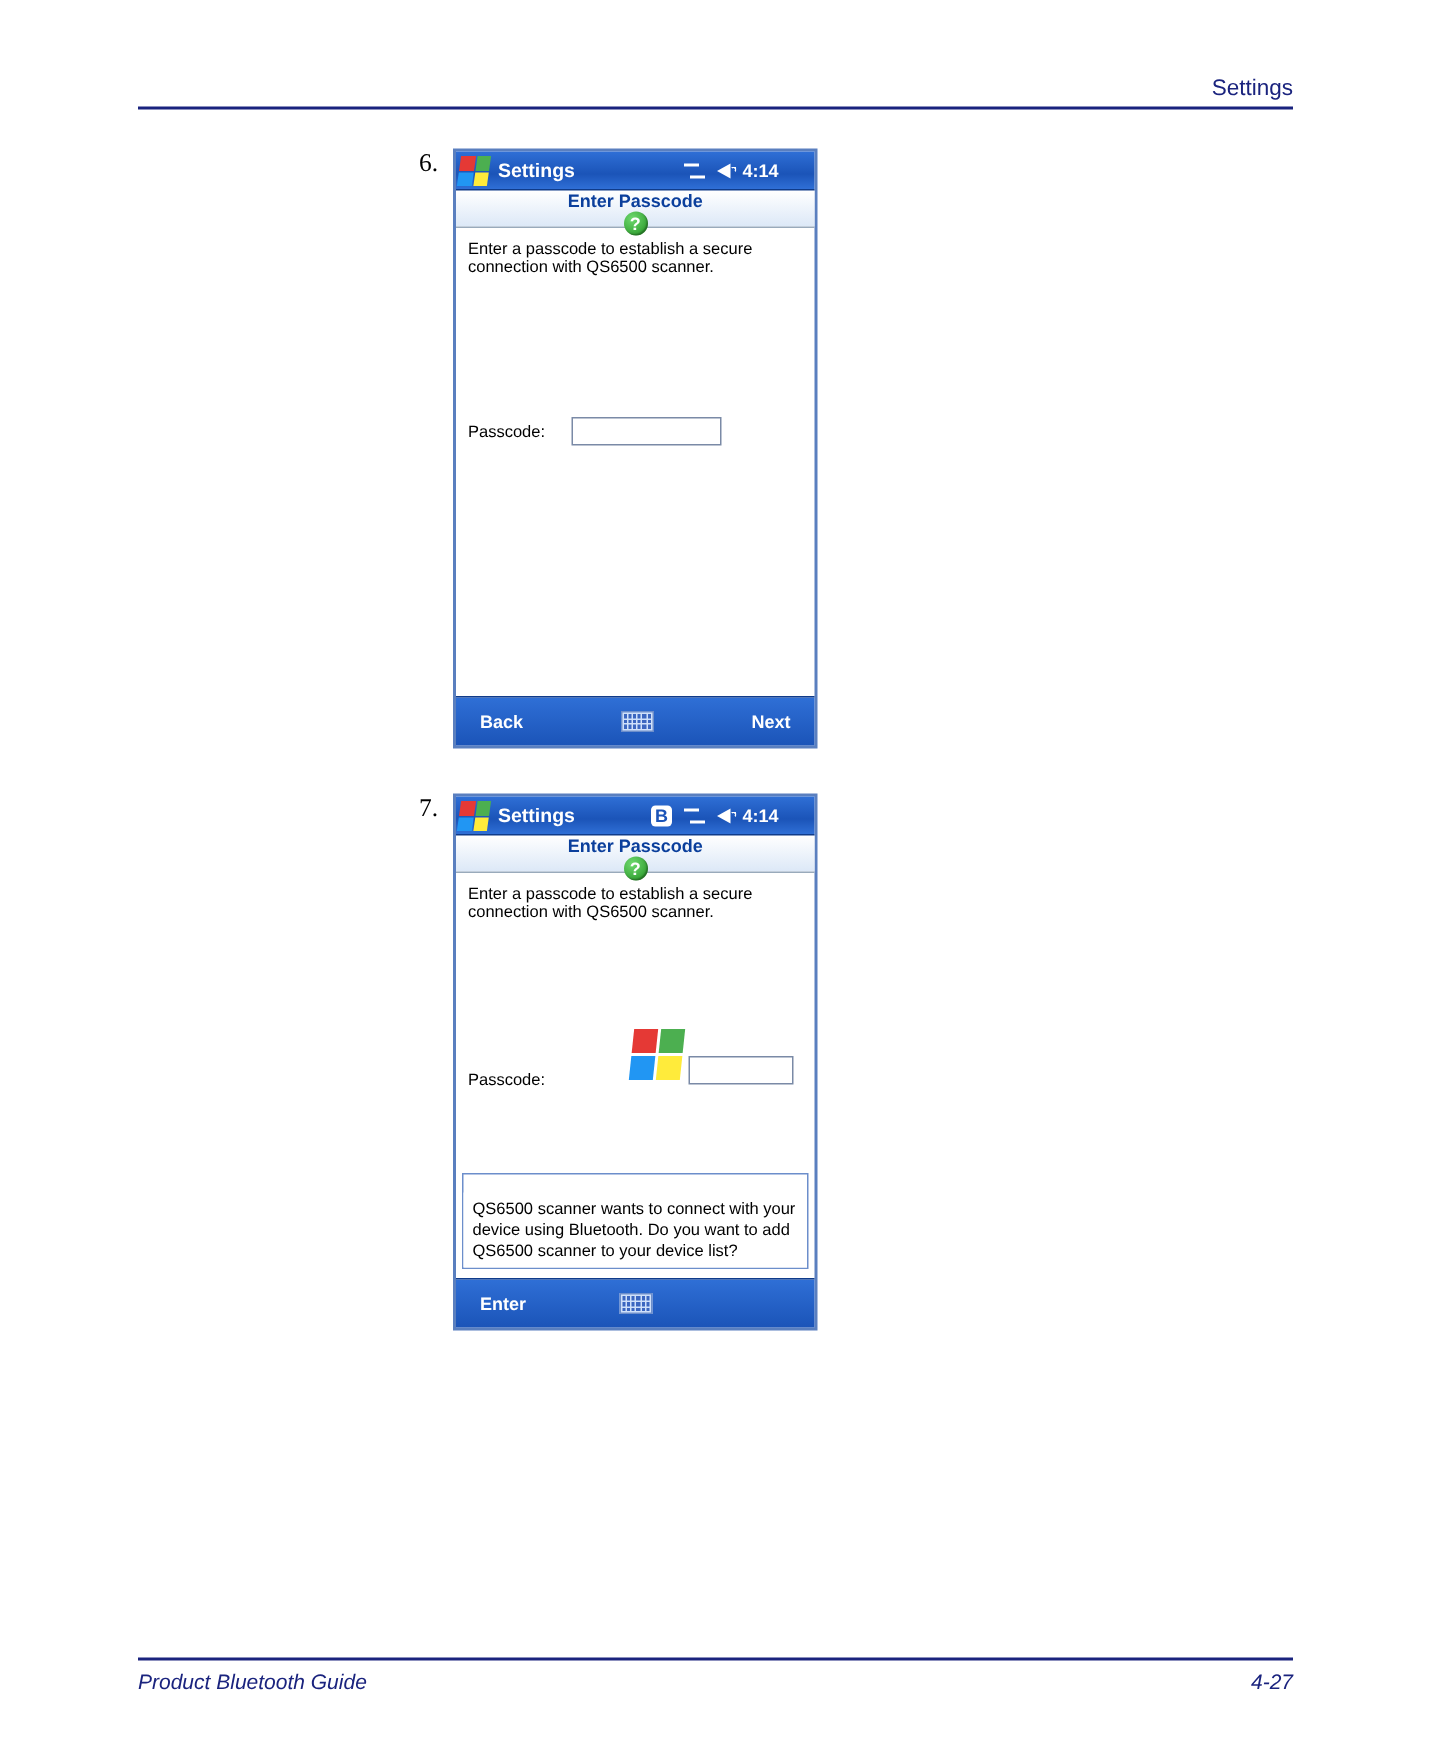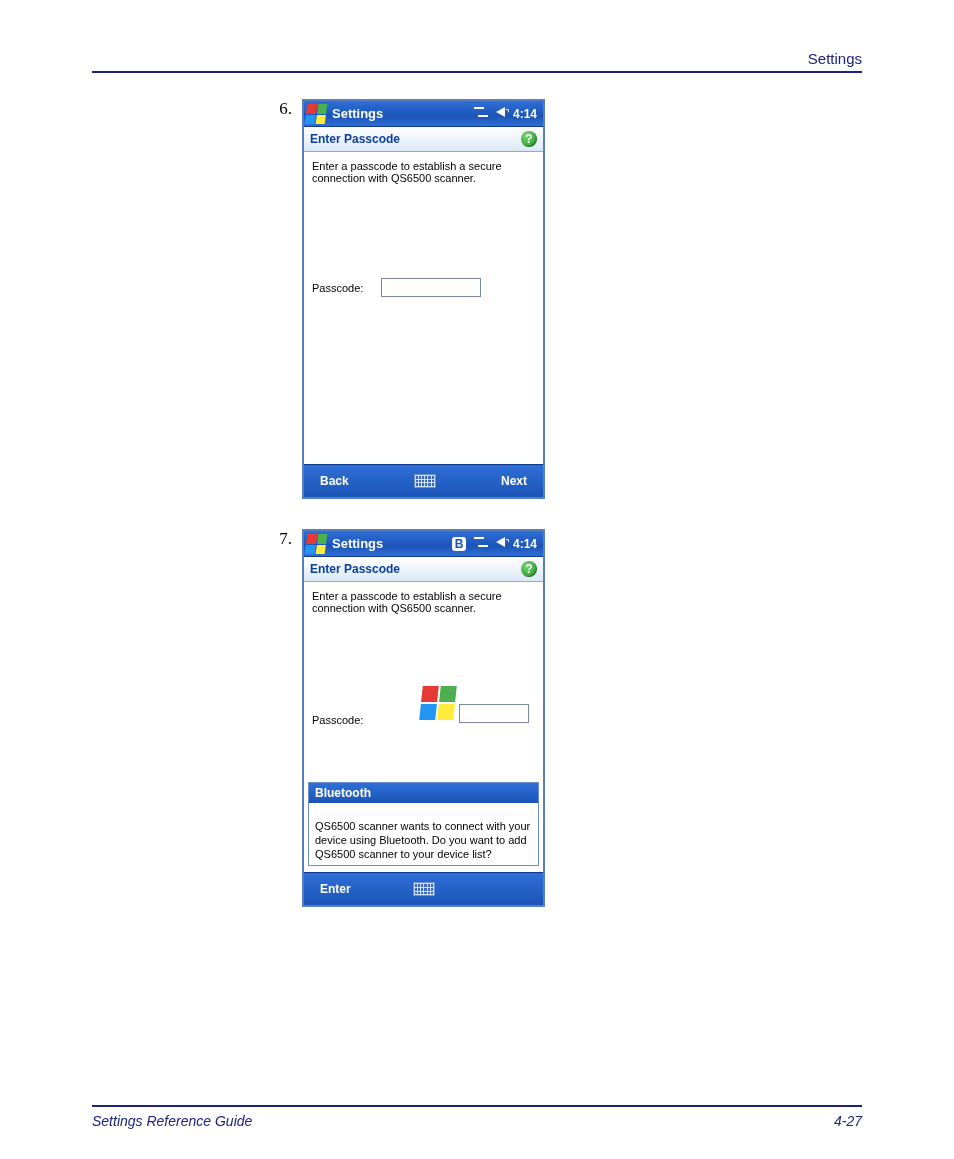--- a/index.html
+++ b/index.html
@@ -70,22 +70,23 @@
     display: grid; grid-template-columns: 1fr 1fr; grid-template-rows: 1fr 1fr;
     gap: 1px; transform: skewX(-8deg);
   }
   .winflag span:nth-child(1){background:#e53935;}
   .winflag span:nth-child(2){background:#4caf50;}
   .winflag span:nth-child(3){background:#2196f3;}
   .winflag span:nth-child(4){background:#ffeb3b;}
   .tb-title { margin-left: 2px; }
   .tb-right {
     position: absolute;
-    right: 6px;
+    right: 24px;
     display: flex;
+    align-items: center;
     gap: 8px;
     font-size: 12px;
   }
   .ico { display:inline-block; }
   .ico-vol {
     width: 0; height: 0;
     border-top: 5px solid transparent;
     border-bottom: 5px solid transparent;
     border-right: 9px solid #fff;
     position: relative;
@@ -111,20 +112,21 @@
     height: 25px;
     background: linear-gradient(to bottom, #ffffff, #dce8f7);
     border-bottom: 1px solid #9ab;
     display: flex;
     align-items: center;
     justify-content: space-between;
     padding: 0 6px;
     color: #0b3f9c;
     font-size: 12px;
     font-weight: bold;
+    flex-direction: column;
   }
   .help {
     width:16px; height:16px; border-radius:50%;
     background: radial-gradient(circle at 35% 30%, #6fd96f, #1f8f1f);
     color:#fff; font-size:12px; font-weight:bold; line-height:16px; text-align:center;
     box-shadow: inset -1px -1px 1px rgba(0,0,0,.3);
   }
   .body-area {
     padding: 8px 8px 4px 8px;
     font-size: 11px;
@@ -298,21 +300,20 @@
           <div class="spinner">
               <span></span>
               <span></span>
               <span></span>
               <span></span>
             </div>
           <span class="pass-label2">Passcode:</span>
           <span class="pass-box2"></span>
         </div>
         <div class="bt-popup">
-          <div class="bt-popup-title">Bluetooth</div>
           <div class="bt-popup-body">QS6500 scanner wants to connect with your device using Bluetooth. Do you want to add QS6500 scanner to your device list?</div>
         </div>
         <div class="bottombar">
           <span>Enter</span>
           <span class="kbd">
               <span></span>
               <span></span>
               <span></span>
               <span></span>
               <span></span>
@@ -333,16 +334,16 @@
           <span style="width:30px"></span>
         </div>
       </div>
     </div>
   </div>
 </div>
 
 <div class="footer">
   <hr class="hr-bot">
   <div class="foot-row">
-    <span>Settings Reference Guide</span>
+    <span>Product Bluetooth Guide</span>
     <span>4-27</span>
   </div>
 </div>
 
 </body></html>

